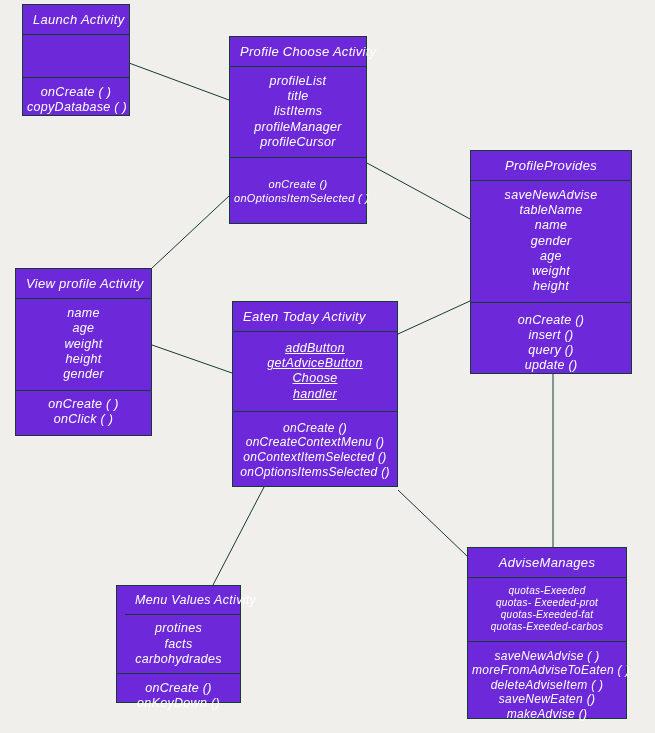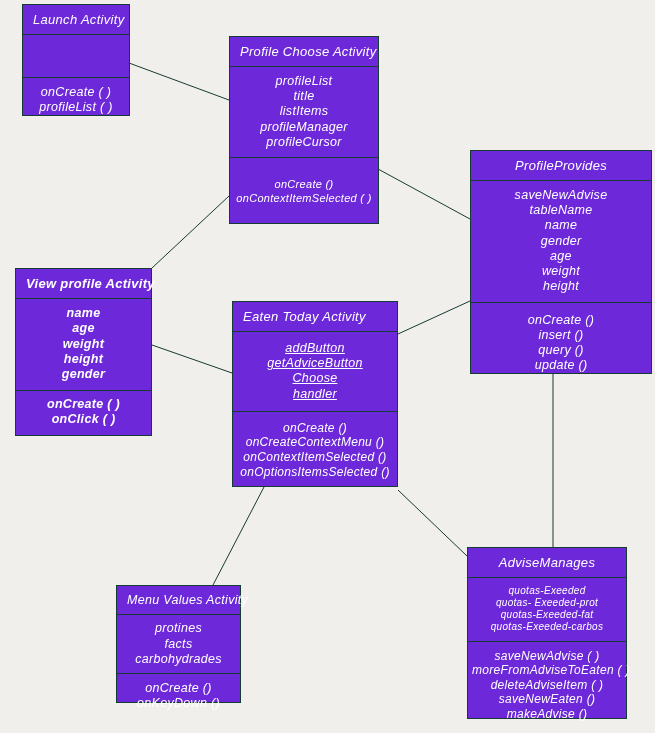--- a/index.html
+++ b/index.html
@@ -70,39 +70,39 @@
   }
   .row {
     white-space: nowrap;
   }
 
   
   #cls-launch          { left: 22px;  top: 4px;   width: 108px; height: 112px; }
   #cls-launch .uml-attrs { flex: 1 1 auto; }
   #cls-launch .uml-ops { padding-bottom: 9px; }
 
-  #cls-profile-choose  { left: 229px; top: 36px;  width: 150px; height: 188px; }
+  #cls-profile-choose  { left: 229px; top: 36px;  width: 138px; height: 188px; }
   #cls-profile-choose .uml-ops { padding-top: 20px; padding-bottom: 22px; }
 
-  #cls-provides        { left: 470px; top: 150px; width: 182px; height: 224px; }
+  #cls-provides        { left: 470px; top: 150px; width: 162px; height: 224px; }
   #cls-provides .uml-ops { padding-top: 10px; padding-bottom: 12px; }
 
-  #cls-viewprofile     { left: 15px;  top: 268px; width: 137px; height: 168px; font-weight: bold; }
+  #cls-viewprofile     { left: 15px;  top: 268px; width: 137px; height: 168px; }
   #cls-viewprofile .uml-ops { padding-top: 6px; padding-bottom: 8px; }
 
   #cls-eaten           { left: 232px; top: 301px; width: 166px; height: 186px; }
   #cls-eaten .uml-attrs { flex: 0 0 auto; padding-top: 9px; padding-bottom: 9px; text-decoration: underline; }
   #cls-eaten .uml-ops { padding-top: 9px; padding-bottom: 9px; }
 
   #cls-advise          { left: 467px; top: 547px; width: 160px; height: 172px; }
   #cls-advise .uml-attrs { flex: 0 0 auto; padding-top: 7px; padding-bottom: 7px; }
   #cls-advise .uml-ops { padding-top: 7px; padding-bottom: 7px; }
 
   #cls-menuvalues      { left: 116px; top: 585px; width: 125px; height: 118px; }
-  #cls-menuvalues .uml-name { font-size: 12.5px; }
+  #cls-menuvalues .uml-name { font-size: 12.5px; margin-left: 8px; }
   #cls-menuvalues .uml-attrs { flex: 0 0 auto; padding-top: 6px; padding-bottom: 6px; }
   #cls-menuvalues .uml-ops { padding-top: 7px; padding-bottom: 8px; }
 
   #cls-advise .uml-ops .row,
   #cls-eaten .uml-ops .row { font-size: 12px; }
   #cls-profile-choose .uml-ops .row { font-size: 11px; }
   #cls-advise .uml-attrs .row { font-size: 10px; }
 </style>
 </head>
 <body>
@@ -118,36 +118,36 @@
       <line x1="398" y1="490" x2="467" y2="556" stroke="#153b33" stroke-width="1"></line>
       <line x1="264" y1="487" x2="213" y2="585" stroke="#153b33" stroke-width="1"></line>
       <line x1="553" y1="374" x2="553" y2="547" stroke="#153b33" stroke-width="1"></line>
     </svg>
 
   <div class="uml-class" id="cls-launch">
     <div class="uml-name left">Launch Activity</div>
     <div class="uml-attrs empty"></div>
     <div class="uml-ops">
         <div class="row">onCreate ( )</div>
-        <div class="row">profileList ( )</div>
+        <div class="row">copyDatabase ( )</div>
       </div>
   </div>
 
   <div class="uml-class" id="cls-profile-choose">
     <div class="uml-name left">Profile Choose Activity</div>
     <div class="uml-attrs">
         <div class="row">profileList</div>
         <div class="row">title</div>
         <div class="row">listItems</div>
         <div class="row">profileManager</div>
         <div class="row">profileCursor</div>
       </div>
     <div class="uml-ops">
         <div class="row">onCreate ()</div>
-        <div class="row">onContextItemSelected ( )</div>
+        <div class="row">onOptionsItemSelected ( )</div>
       </div>
   </div>
 
   <div class="uml-class" id="cls-provides">
     <div class="uml-name">ProfileProvides</div>
     <div class="uml-attrs">
         <div class="row">saveNewAdvise</div>
         <div class="row">tableName</div>
         <div class="row">name</div>
         <div class="row">gender</div>

